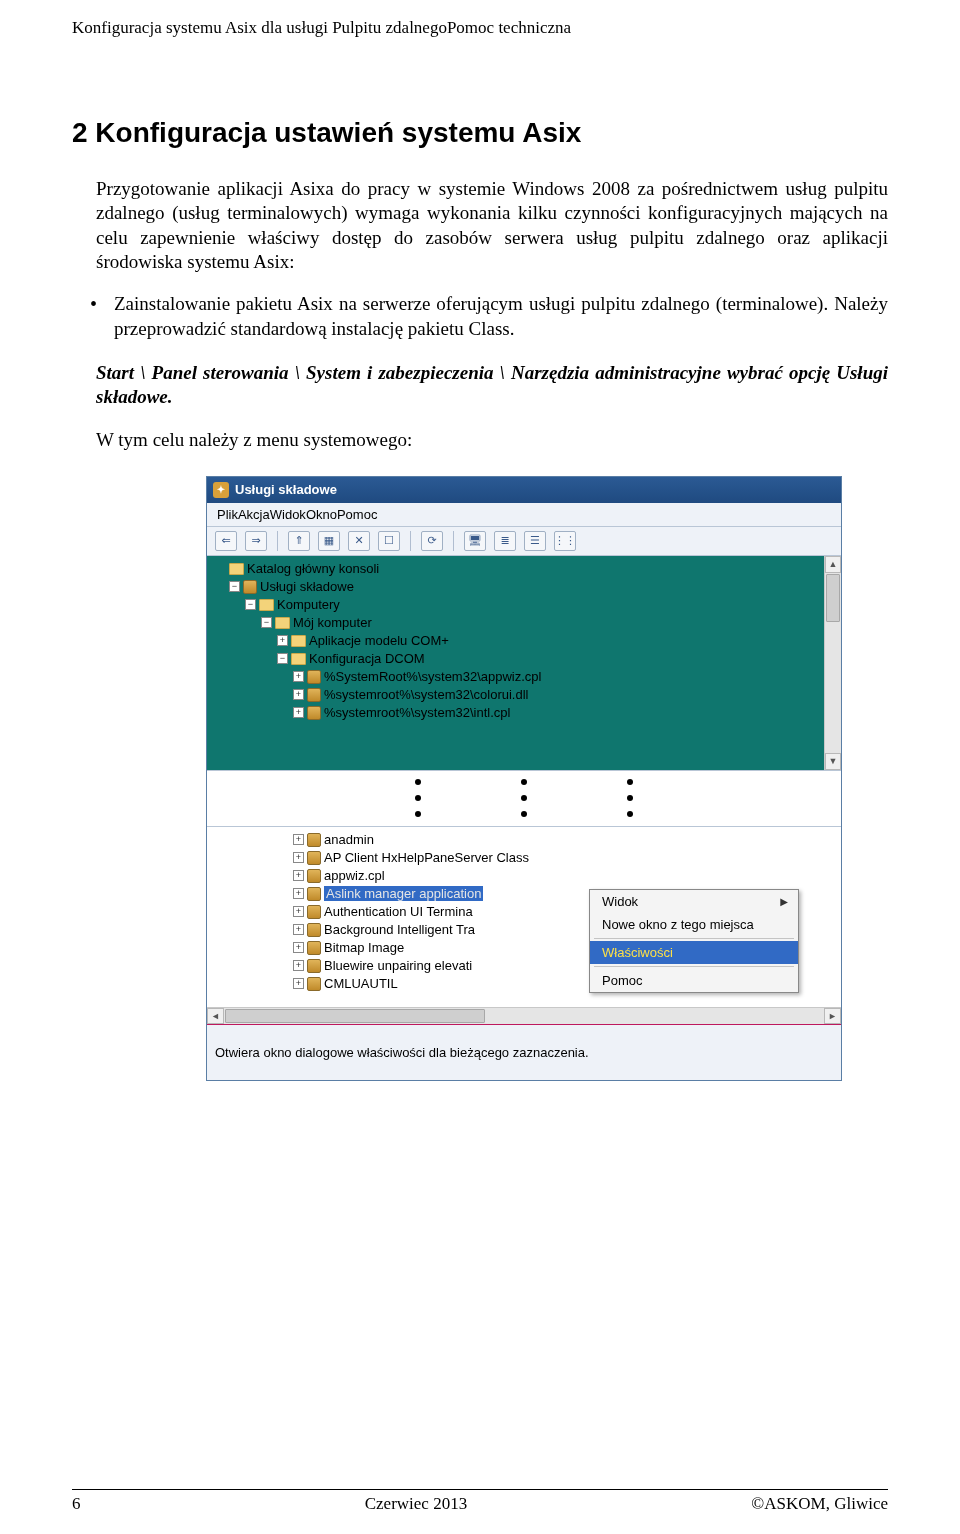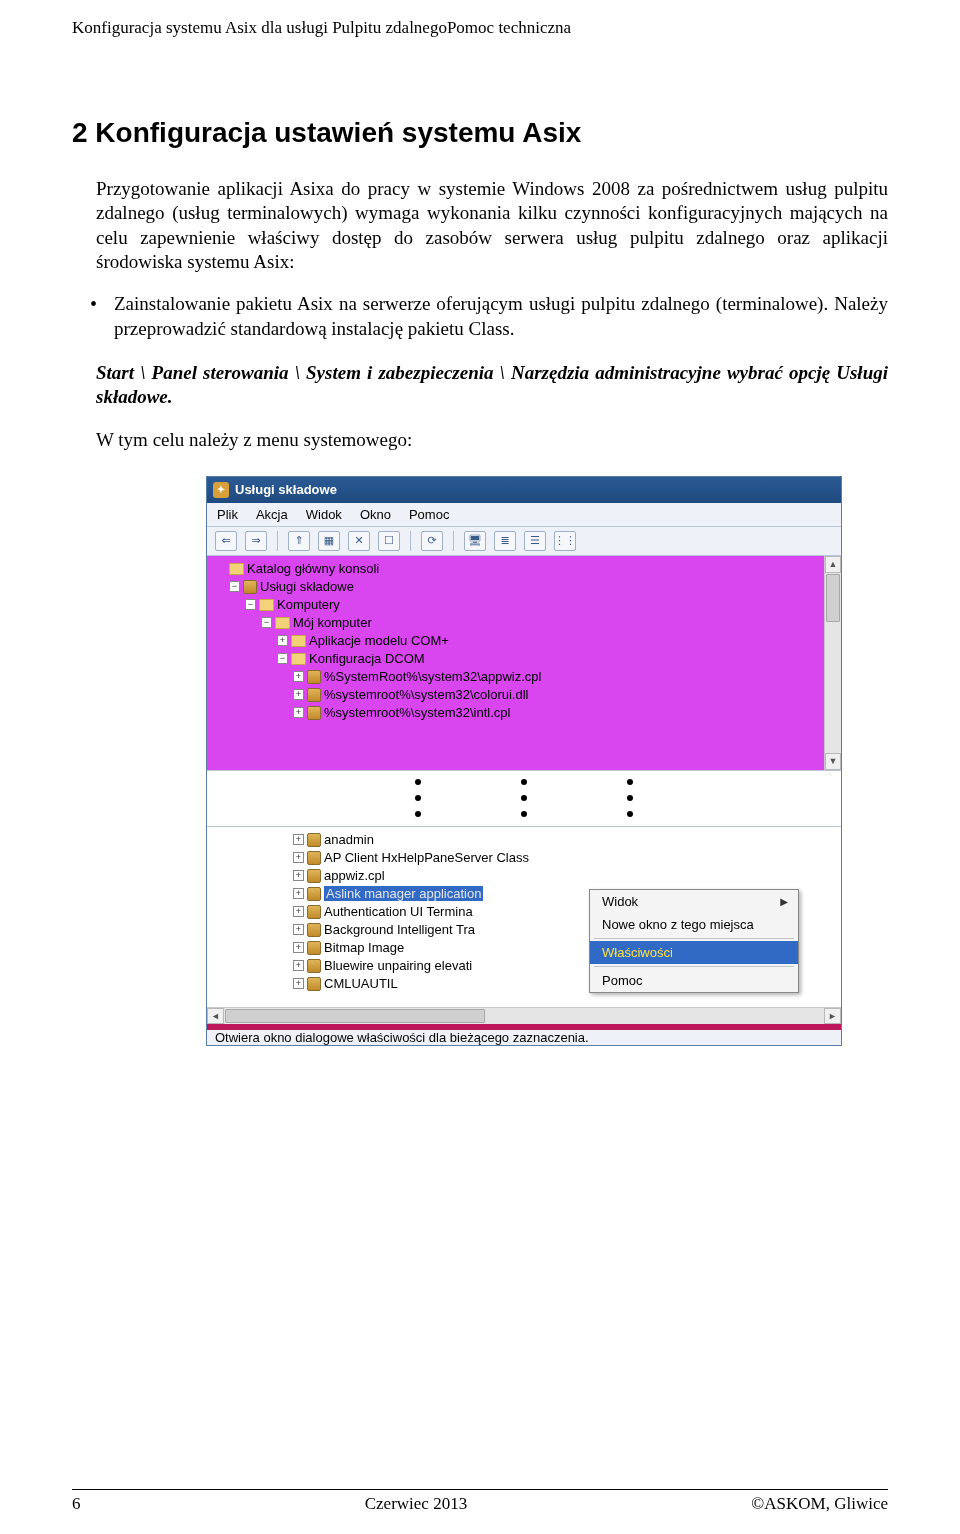--- a/index.html
+++ b/index.html
@@ -68,21 +68,20 @@
     gap: 6px;
     font-weight: bold;
   }
   .titlebar .tbicon {
     width: 16px; height: 16px; background: #d8a03a; border-radius: 3px;
     display:flex;align-items:center;justify-content:center;font-size:10px;color:#fff;
   }
   .menubar {
     background: #eef2f8;
     display: flex;
-    gap: 18px;
     padding: 4px 10px;
     border-bottom: 1px solid #b9c6d6;
   }
   .menubar span { cursor: default; }
   .toolbar {
     background: #eef2f8;
     display: flex;
     gap: 8px;
     padding: 4px 8px;
     border-bottom: 1px solid #b9c6d6;
@@ -91,21 +90,21 @@
   .tbtn {
     width: 22px; height: 20px;
     border: 1px solid #a0b0c4;
     background: #f5f7fa;
     border-radius: 2px;
     display: flex; align-items: center; justify-content: center;
     font-size: 11px; color: #3a5a8a;
   }
   .tsep { width: 1px; height: 20px; background: #b0bdd0; margin: 0 2px; }
   .treepane {
-    background: #d946ef;
+    background: #0f766e;
     height: 215px;
     position: relative;
     overflow: hidden;
     border-bottom:1px solid #b9c6d6;
   }
   .tree { padding: 4px 0 0 6px; font-size: 13px; }
   .node { display: flex; align-items: center; gap: 3px; height: 18px; white-space: nowrap; }
   .exp {
     width: 11px; height: 11px; border: 1px solid #888; font-size: 9px;
     display: flex; align-items: center; justify-content: center; line-height: 1;
@@ -158,22 +157,22 @@
 
   .hscrollbar {
     background:#e5e5e5; height:17px; border-top:1px solid #c8c8c8;
     display:flex; align-items:stretch;
   }
   .hbtn { width:17px; background:#f0f0f0; border:1px solid #b8b8b8; text-align:center;font-size:9px;line-height:14px;color:#555; }
   .htrack { flex:1; position:relative; }
   .hthumb { position:absolute; left:1px; top:1px; bottom:1px; width:260px; background:#cfcfcf;border:1px solid #a8a8a8;border-radius:1px; }
 
   .statusbar {
-    background:#eef2f8; border-top:6px solid #be185d;
-    padding:0 8px; font-size:13px;
+    background:#eef2f8; border-top:1px solid #be185d;
+    padding:20px 8px; font-size:13px;
   }
 
   .footer {
     position:absolute; bottom:20px; left:72px; right:72px;
     border-top:1px solid #000; padding-top:4px;
     display:flex; justify-content:space-between;
     font-size:17px;
   }
 </style>
 </head>

